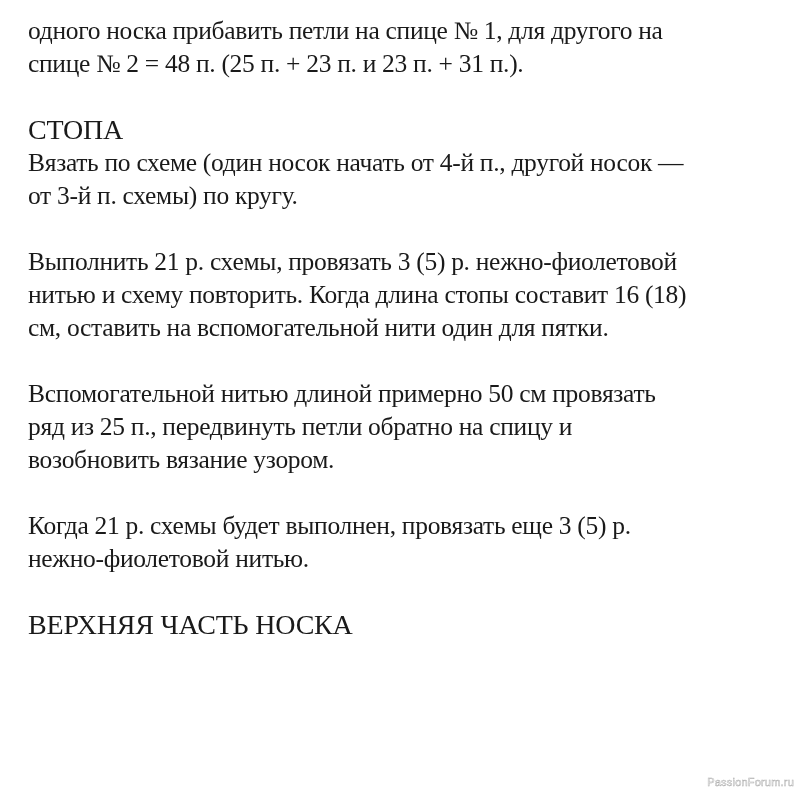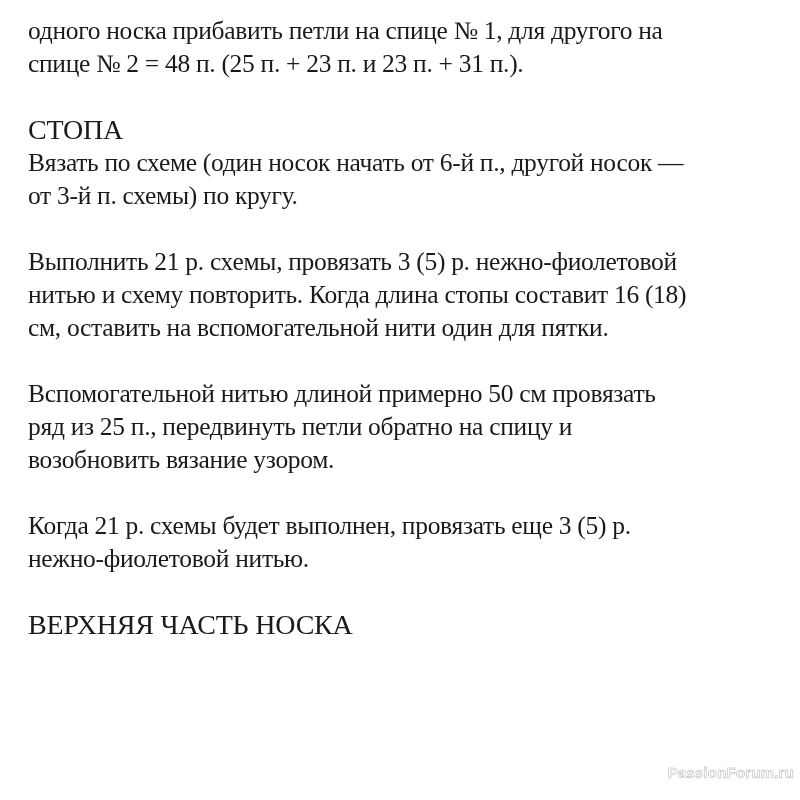--- a/index.html
+++ b/index.html
@@ -5,38 +5,38 @@
   html, body { margin:0; padding:0; }
   body {
     width:800px; height:800px; background:#ffffff; position:relative; overflow:hidden;
     font-family:"Liberation Serif", "DejaVu Serif", serif; color:#1a1a1a;
   }
   .page { position:absolute; left:28px; top:14px; width:760px; }
   .line { font-size:25.5px; line-height:33px; white-space:nowrap; letter-spacing:-0.3px; }
   .heading { font-size:28px; line-height:33px; white-space:nowrap; letter-spacing:-0.2px; }
   .gap { height:33px; }
   .watermark {
-    position:absolute; right:6px; bottom:19px; font-family:"Liberation Sans", sans-serif;
-    font-size:15px; color:#ffffff; -webkit-text-stroke:0.5px #b0b0b0; letter-spacing:0.2px;font-weight:bold;
+    position:absolute; right:6px; bottom:12px; font-family:"Liberation Sans", sans-serif;
+    font-size:11px; color:#ffffff; -webkit-text-stroke:0.5px #b0b0b0; letter-spacing:0.2px;
   }
 </style>
 </head>
 <body>
 
 <div class="page">
   <div>
     <div class="line">одного носка прибавить петли на спице № 1, для другого на</div>
     <div class="line">спице № 2 = 48 п. (25 п. + 23 п. и 23 п. + 31 п.).</div>
   </div>
   <div class="gap"></div>
 
   <div>
     <div class="heading">СТОПА</div>
     <div>
-      <div class="line">Вязать по схеме (один носок начать от 6-й п., другой носок —</div>
+      <div class="line">Вязать по схеме (один носок начать от 4-й п., другой носок —</div>
       <div class="line">от 3-й п. схемы) по кругу.</div>
     </div>
     <div class="gap"></div>
     <div>
       <div class="line">Выполнить 21 р. схемы, провязать 3 (5) р. нежно-фиолетовой</div>
       <div class="line">нитью и схему повторить. Когда длина стопы составит 16 (18)</div>
       <div class="line">см, оставить на вспомогательной нити один для пятки.</div>
     </div>
   </div>
   <div class="gap"></div>

